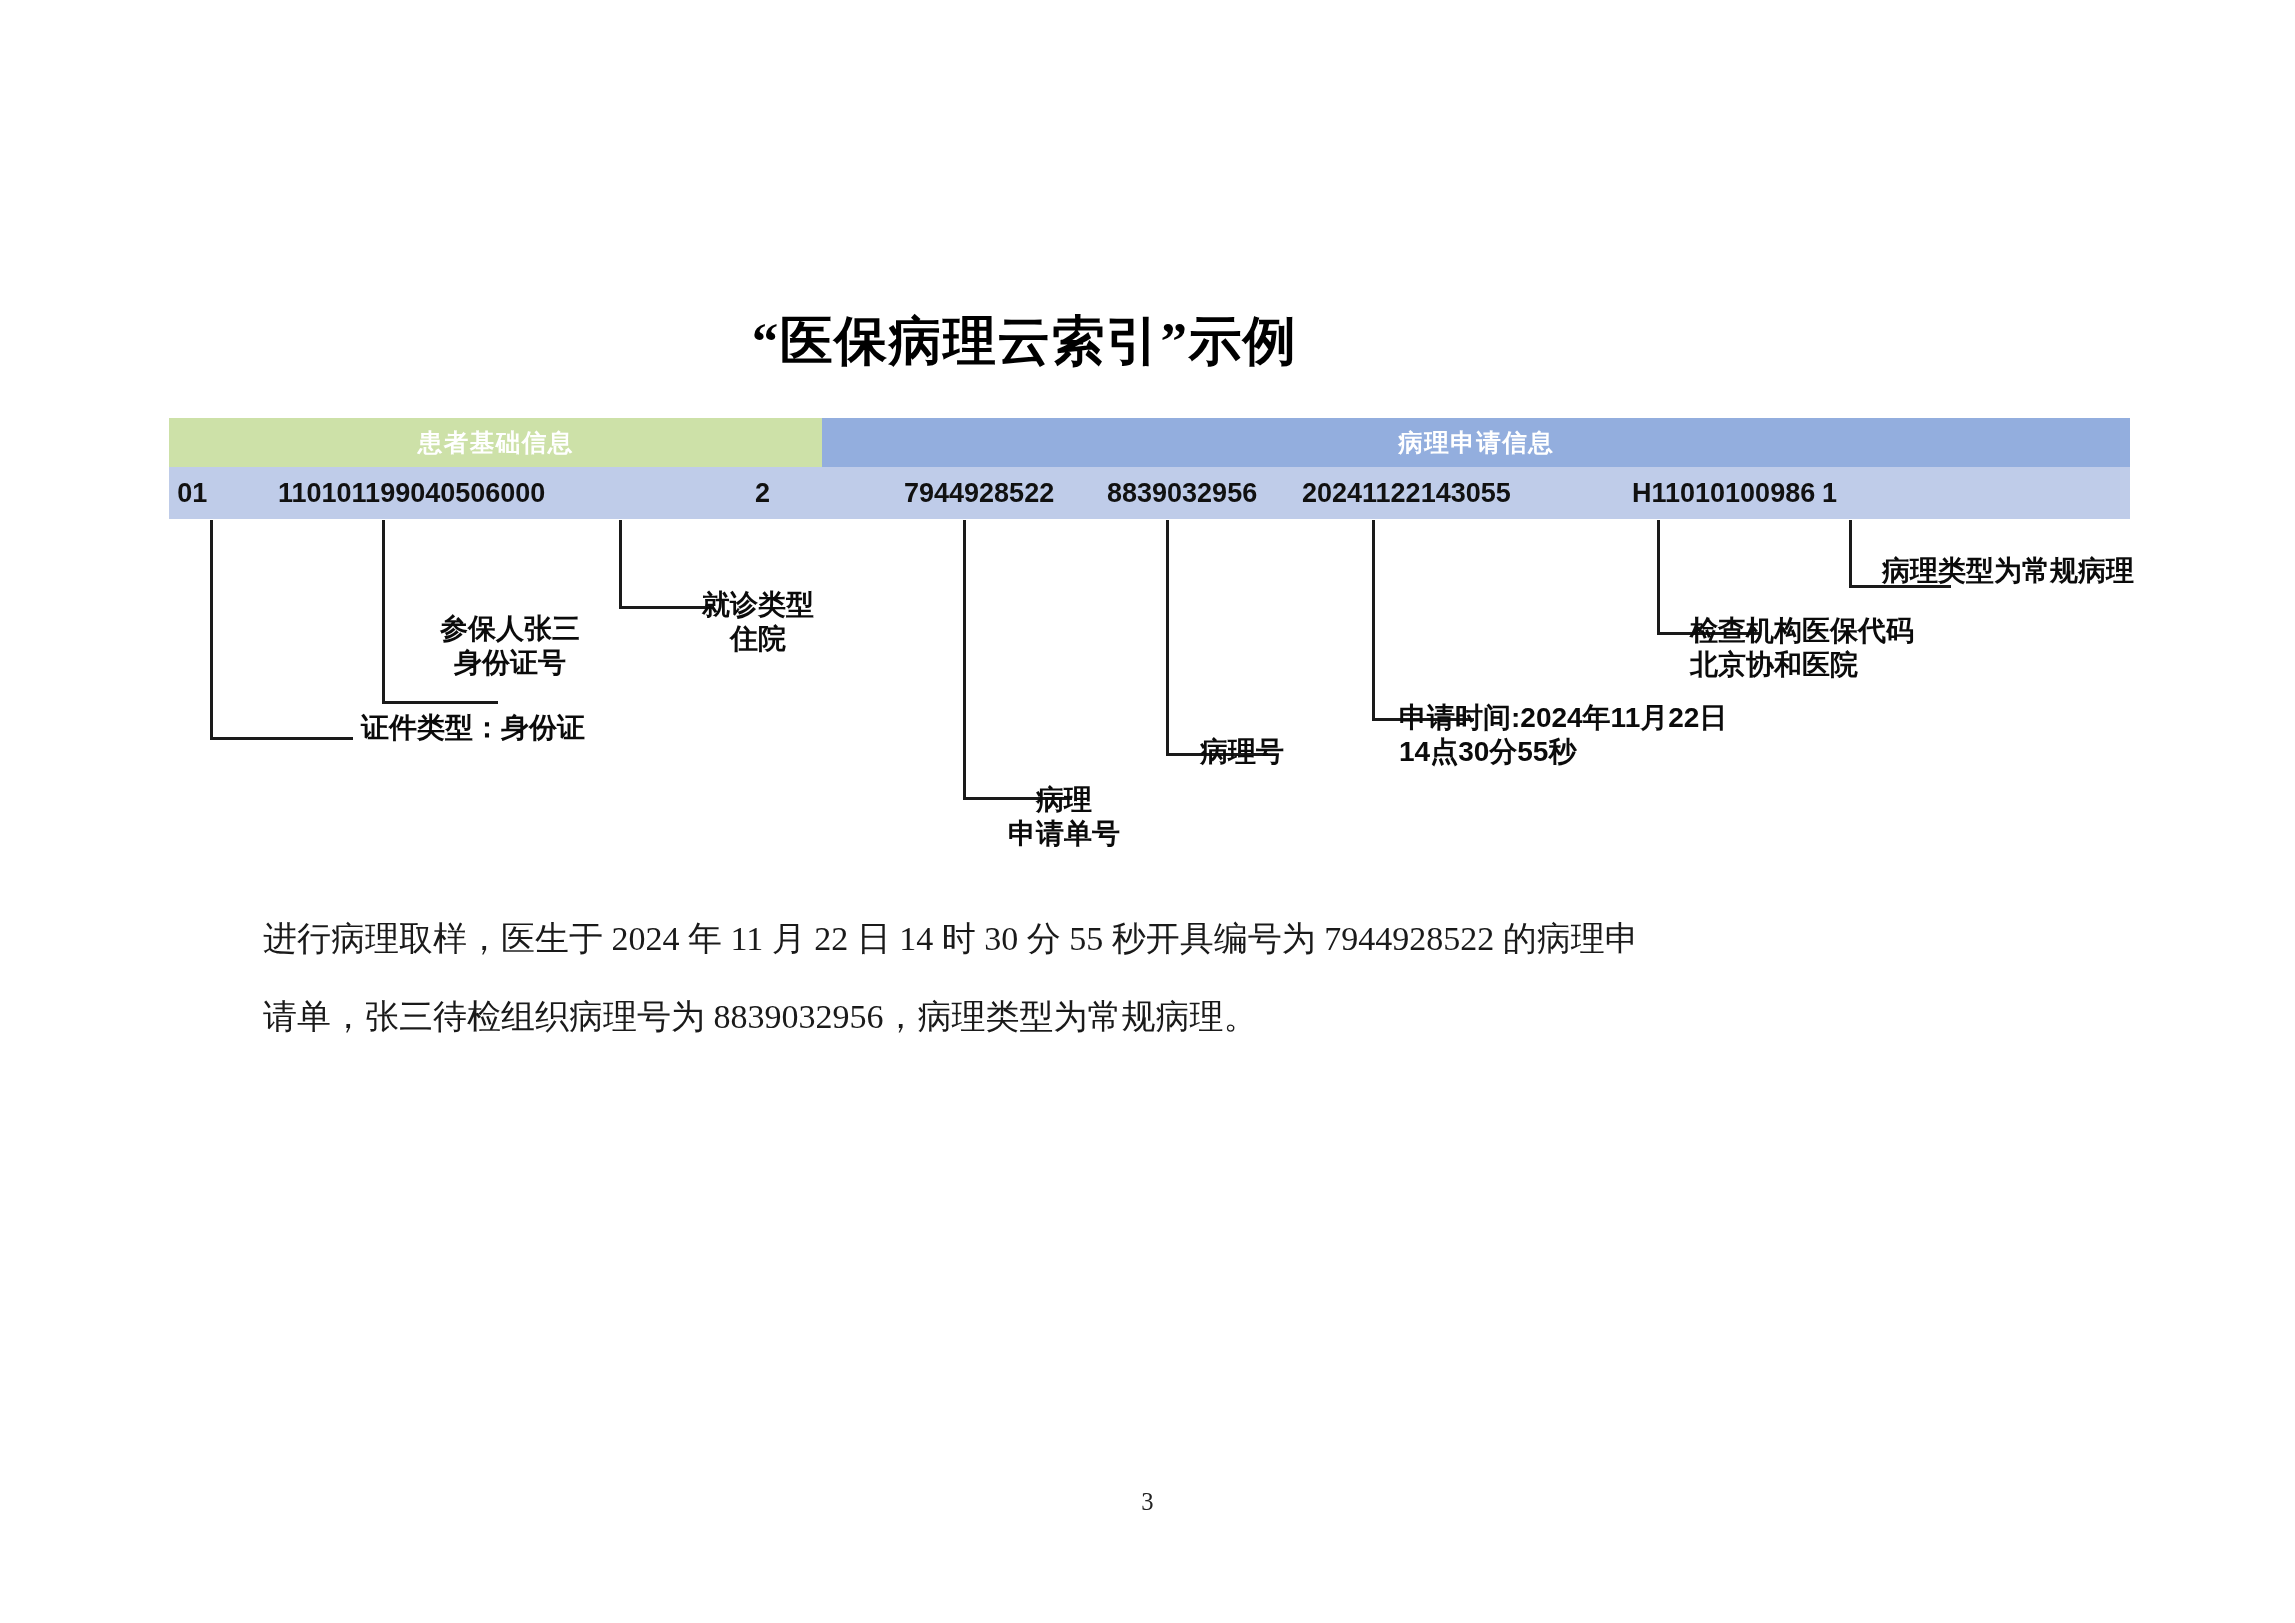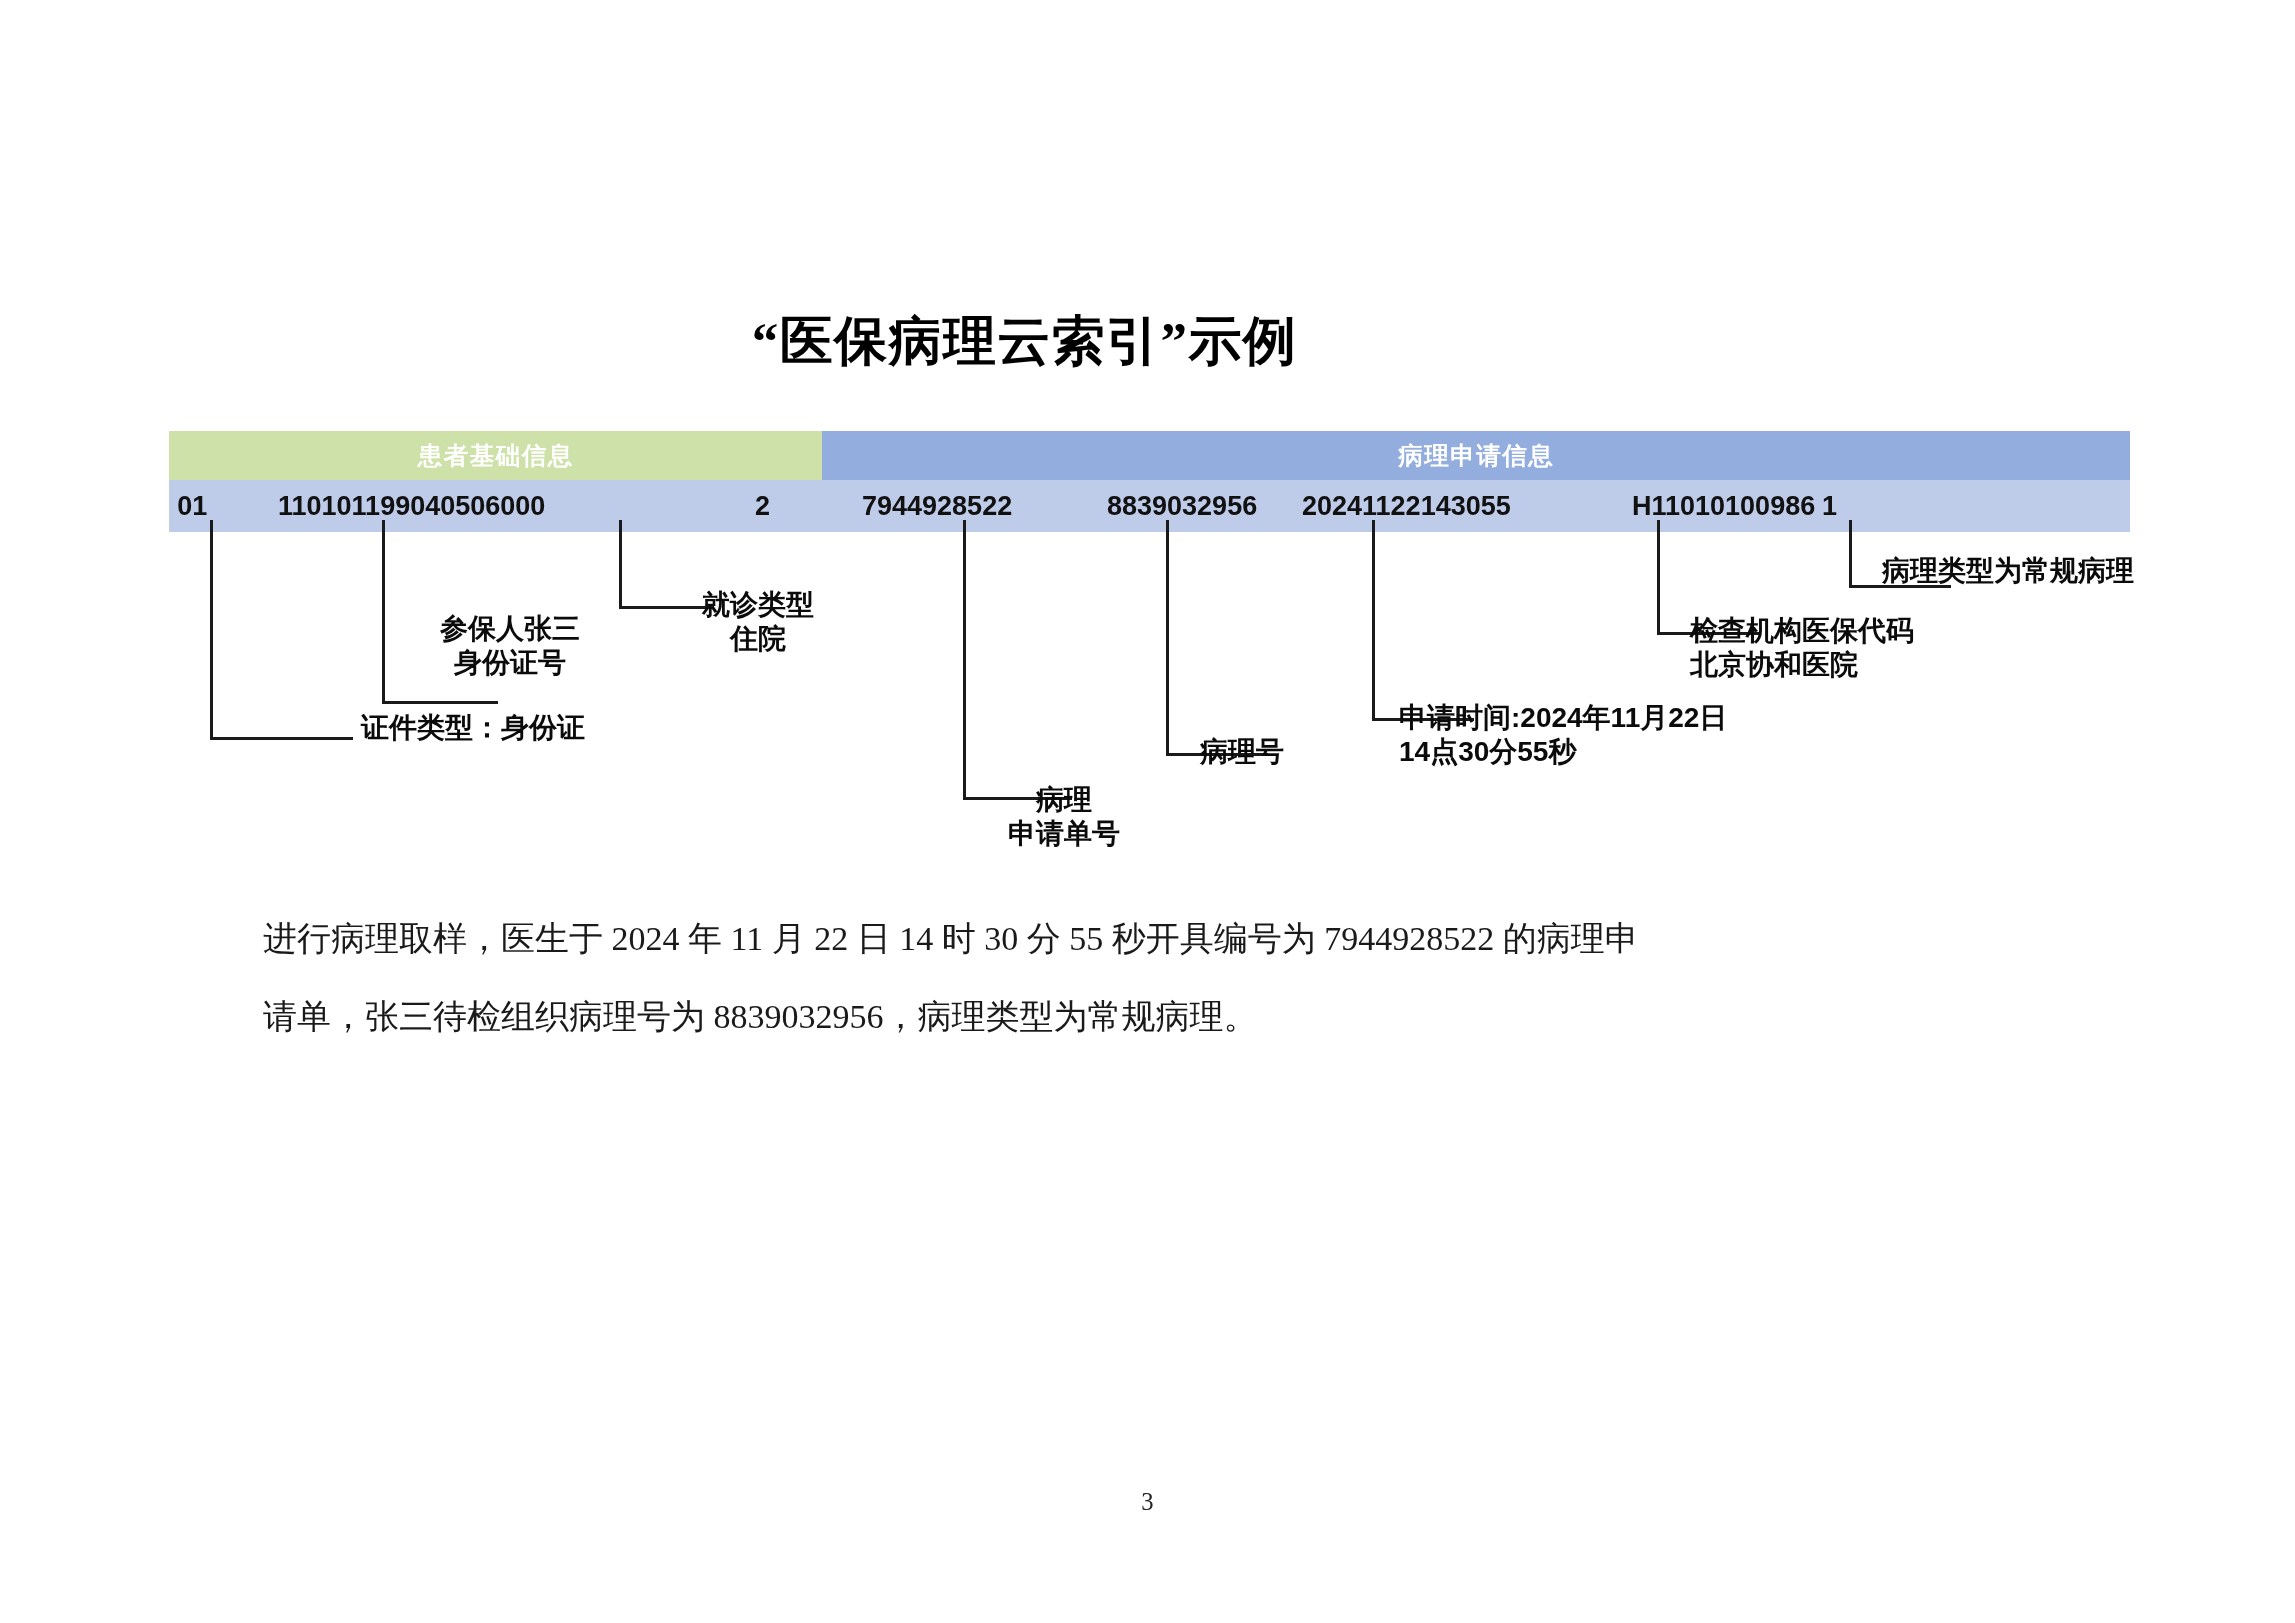--- a/index.html
+++ b/index.html
@@ -33,21 +33,20 @@
   
   #index-bar {
     position: absolute;
     left: 169px;
     top: 418px;
     width: 1961px;
   }
   #bar-headers {
     display: flex;
     height: 49px;
-    margin-top: 13px;
   }
   .bar-header {
     display: flex;
     align-items: center;
     justify-content: center;
     font-weight: bold;
     font-size: 24.6px;
     color: #ffffff;
     letter-spacing: 1.4px;
     white-space: nowrap;
@@ -143,21 +142,21 @@
 
   <div id="bar-headers">
     <div id="bar-header-patient" class="bar-header">患者基础信息</div>
     <div id="bar-header-pathology" class="bar-header">病理申请信息</div>
   </div>
 
   <div id="bar-values">
     <span class="seg" style="left:8.2px;">01</span>
     <span class="seg" style="left:109px;">110101199040506000</span>
     <span class="seg" style="left:586px;">2</span>
-    <span class="seg" style="left:693px;">7944928522</span>
+    <span class="seg" style="left:735px;">7944928522</span>
     <span class="seg" style="left:938px;">8839032956</span>
     <span class="seg" style="left:1133px;">20241122143055</span>
     <span class="seg" style="left:1463px;">H11010100986</span>
     <span class="seg" style="left:1653px;">1</span>
   </div>
 </div>
 
 <div class="leader" style="left:210px; top:520px; width:143px; height:220px;">
   <span class="v" style="height:220px;"></span>
   <span class="h" style="top:217px; width:143px;"></span>

